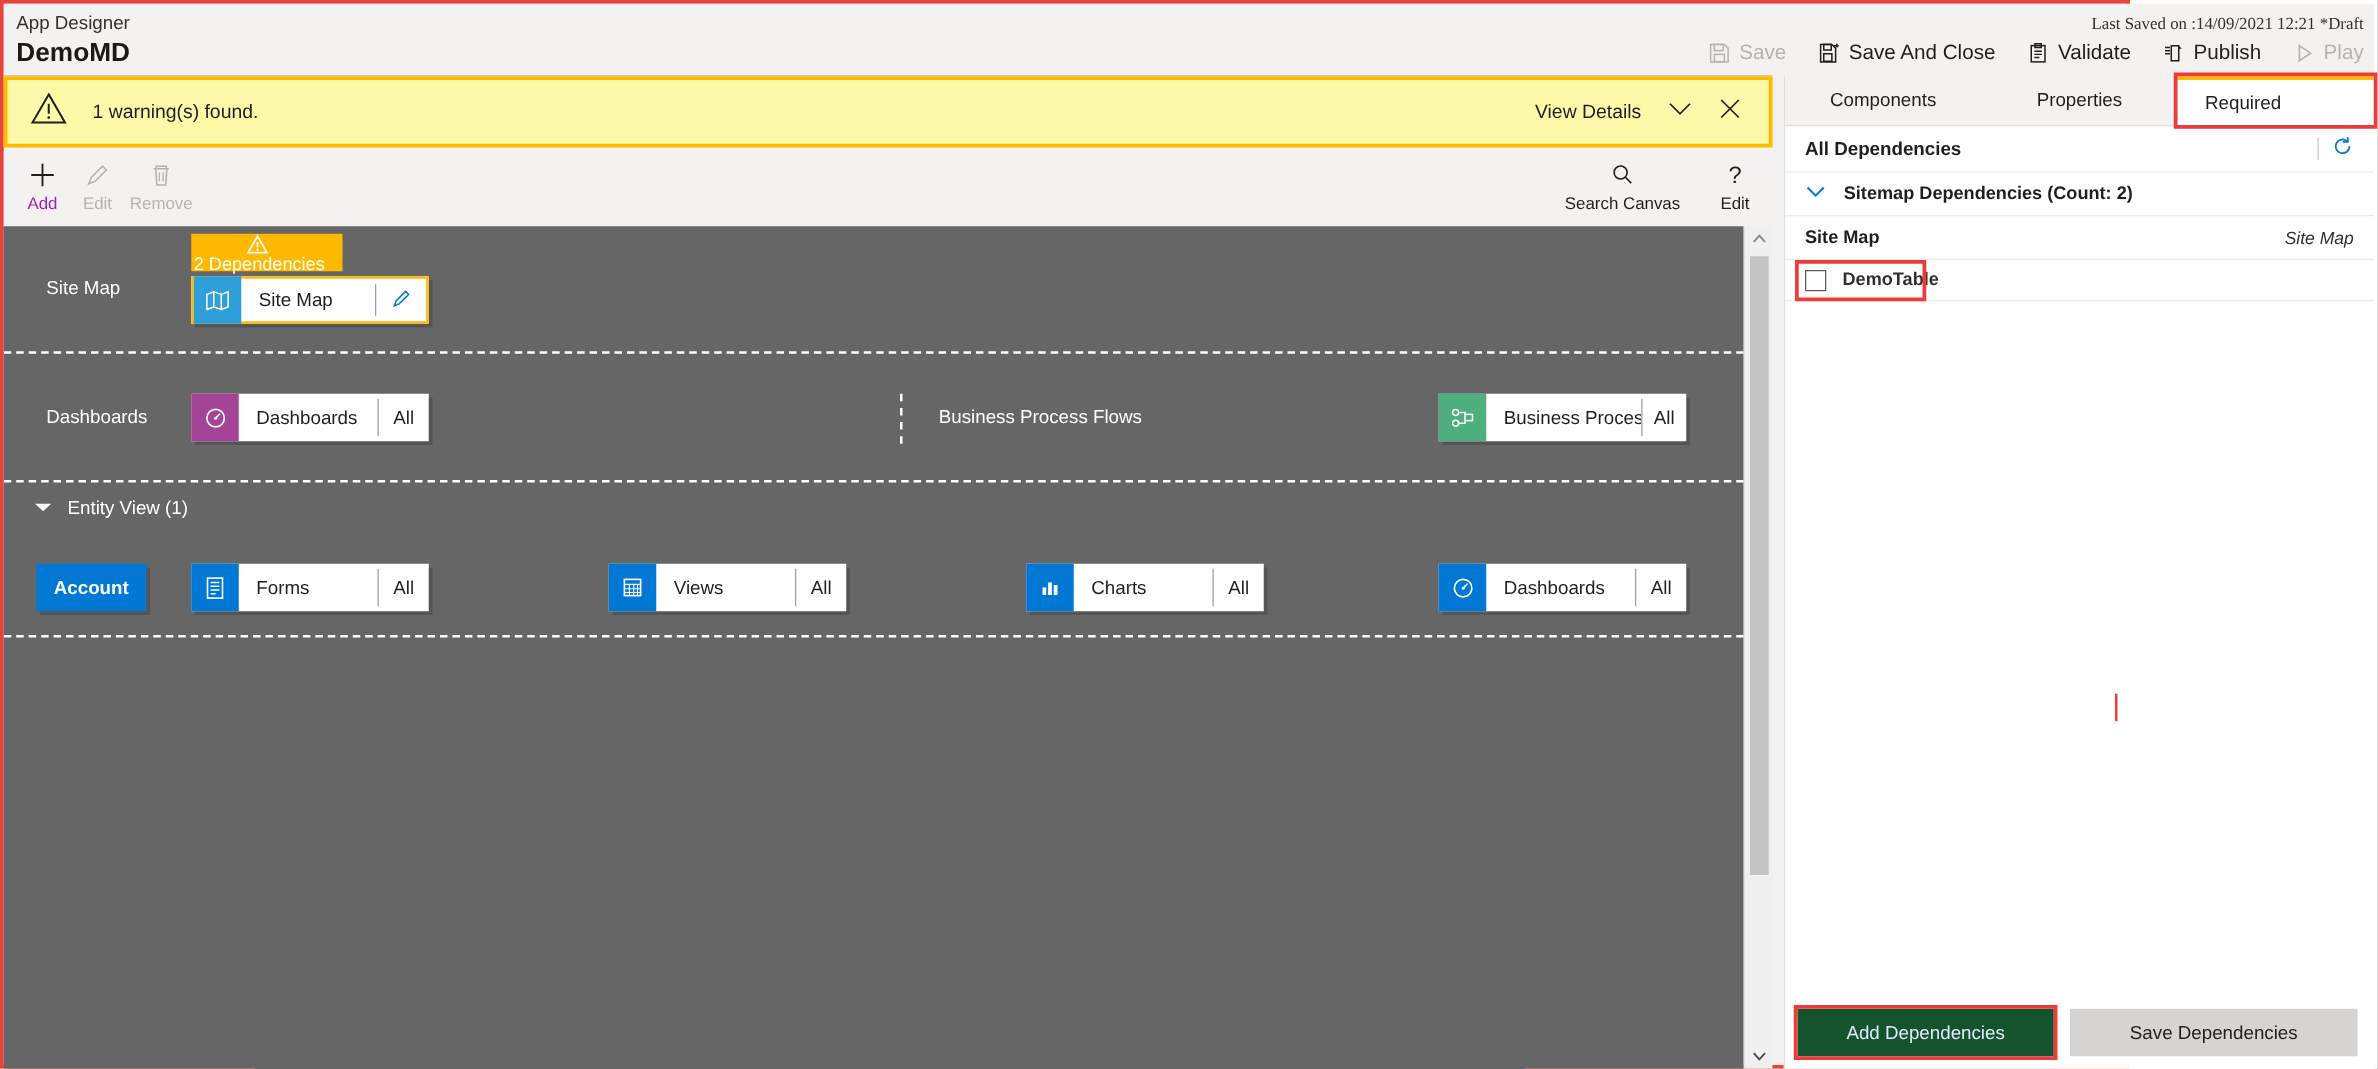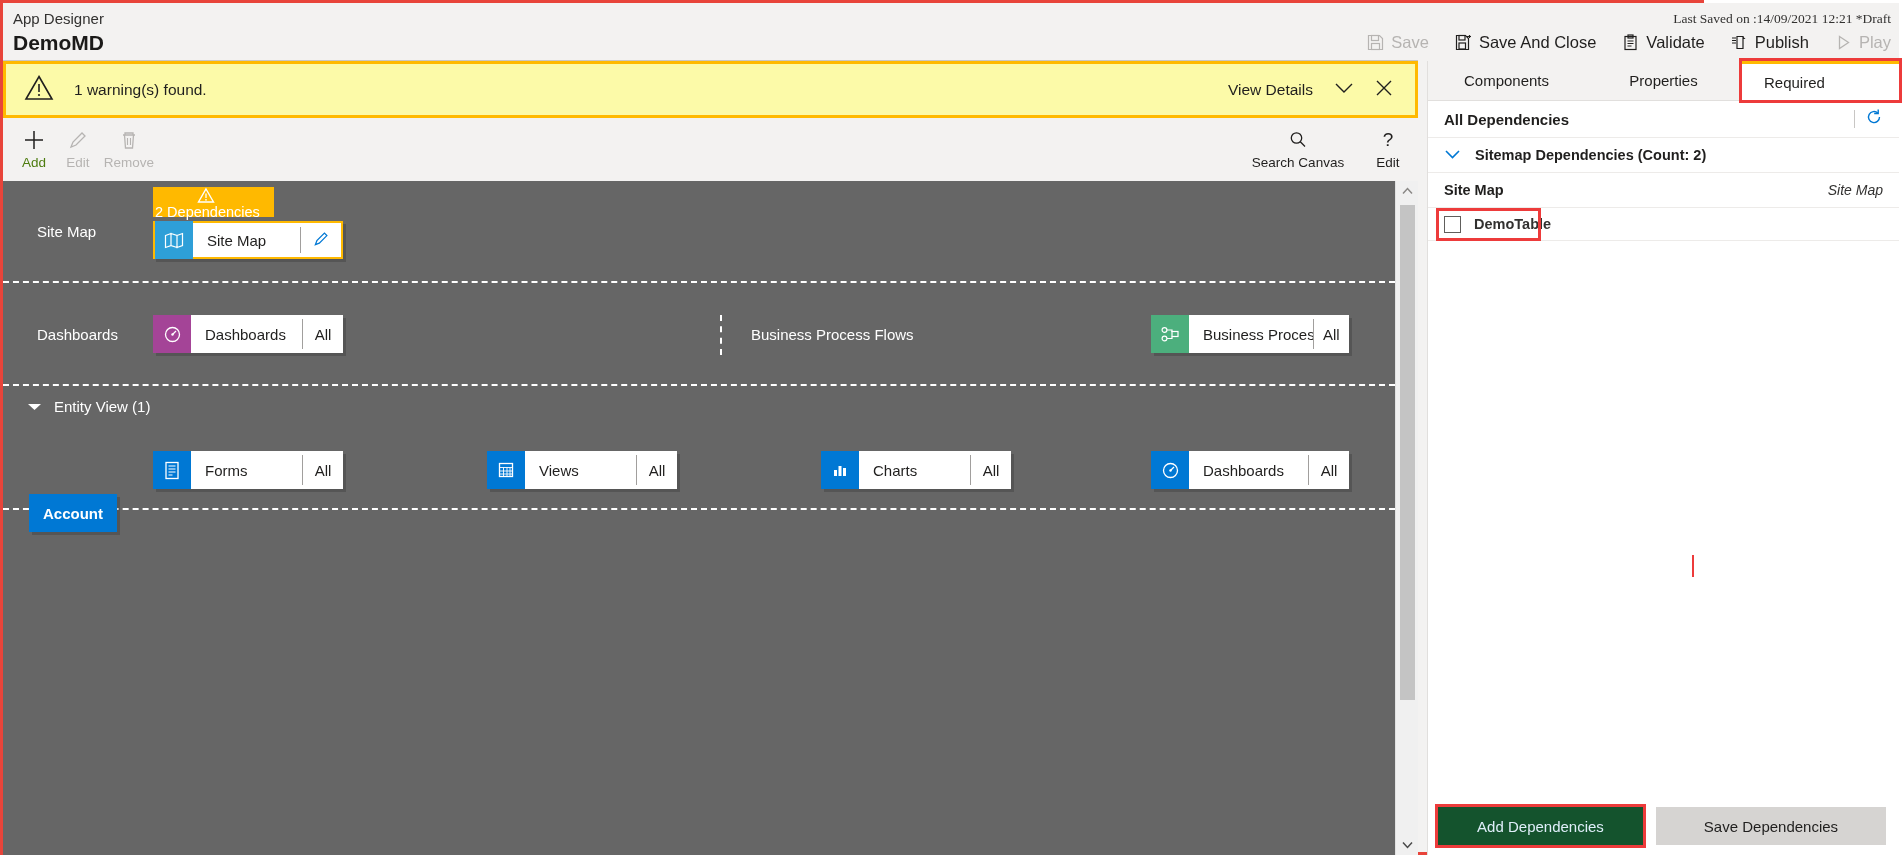--- a/index.html
+++ b/index.html
@@ -62,21 +62,21 @@
 
   
   .canvas-toolbar {
     position: absolute; left: 0; top: 118px;
     width: 1415px; height: 60px;
     background: #f3f2f1;
   }
   .tb-item {
     position: absolute; top: 6px;
     width: 62px; text-align: center;
-    font-size: 13.5px; color: #4d7c0f; cursor: pointer;
+    font-size: 13.5px; color: #a21caf; cursor: pointer;
   }
   .tb-item.dis { color: #b6b4b2; cursor: default; }
   .tb-item .ic { height: 26px; display: flex; align-items: center; justify-content: center; }
   .tb-item .lb { margin-top: 2px; }
   .tb-right {
     position: absolute; top: 6px; text-align: center;
     font-size: 13.5px; color: #201f1e; cursor: pointer;
   }
 
   
@@ -500,21 +500,21 @@
     <div class="band" style="height:124px;">
       <div class="entity-view-hdr">
         <span>
           <svg width="15" height="10" viewBox="0 0 15 10">
               <path d="M1 2l6.5 6L14 2z" fill="#ffffff"></path>
             </svg>
         </span>
         <span>Entity View (1)</span>
       </div>
 
-      <div class="entity-chip" style="left:26px; top:65px;margin-top:43px;">
+      <div class="entity-chip" style="left:26px; top:65px;">
         <span>Account</span>
       </div>
 
       <div class="tile" style="left:150px; top:65px; width:190px;">
         <span class="tico" style="background:#0078d4;">
           <svg width="18" height="19" viewBox="0 0 18 19">
               <rect x="3" y="1.5" width="12" height="16" fill="none" stroke="#ffffff" stroke-width="1.3"></rect>
               <path d="M5.5 5h7M5.5 8h7M5.5 11h7M5.5 14h4" stroke="#ffffff" stroke-width="1.1"></path>
             </svg>
         </span>

